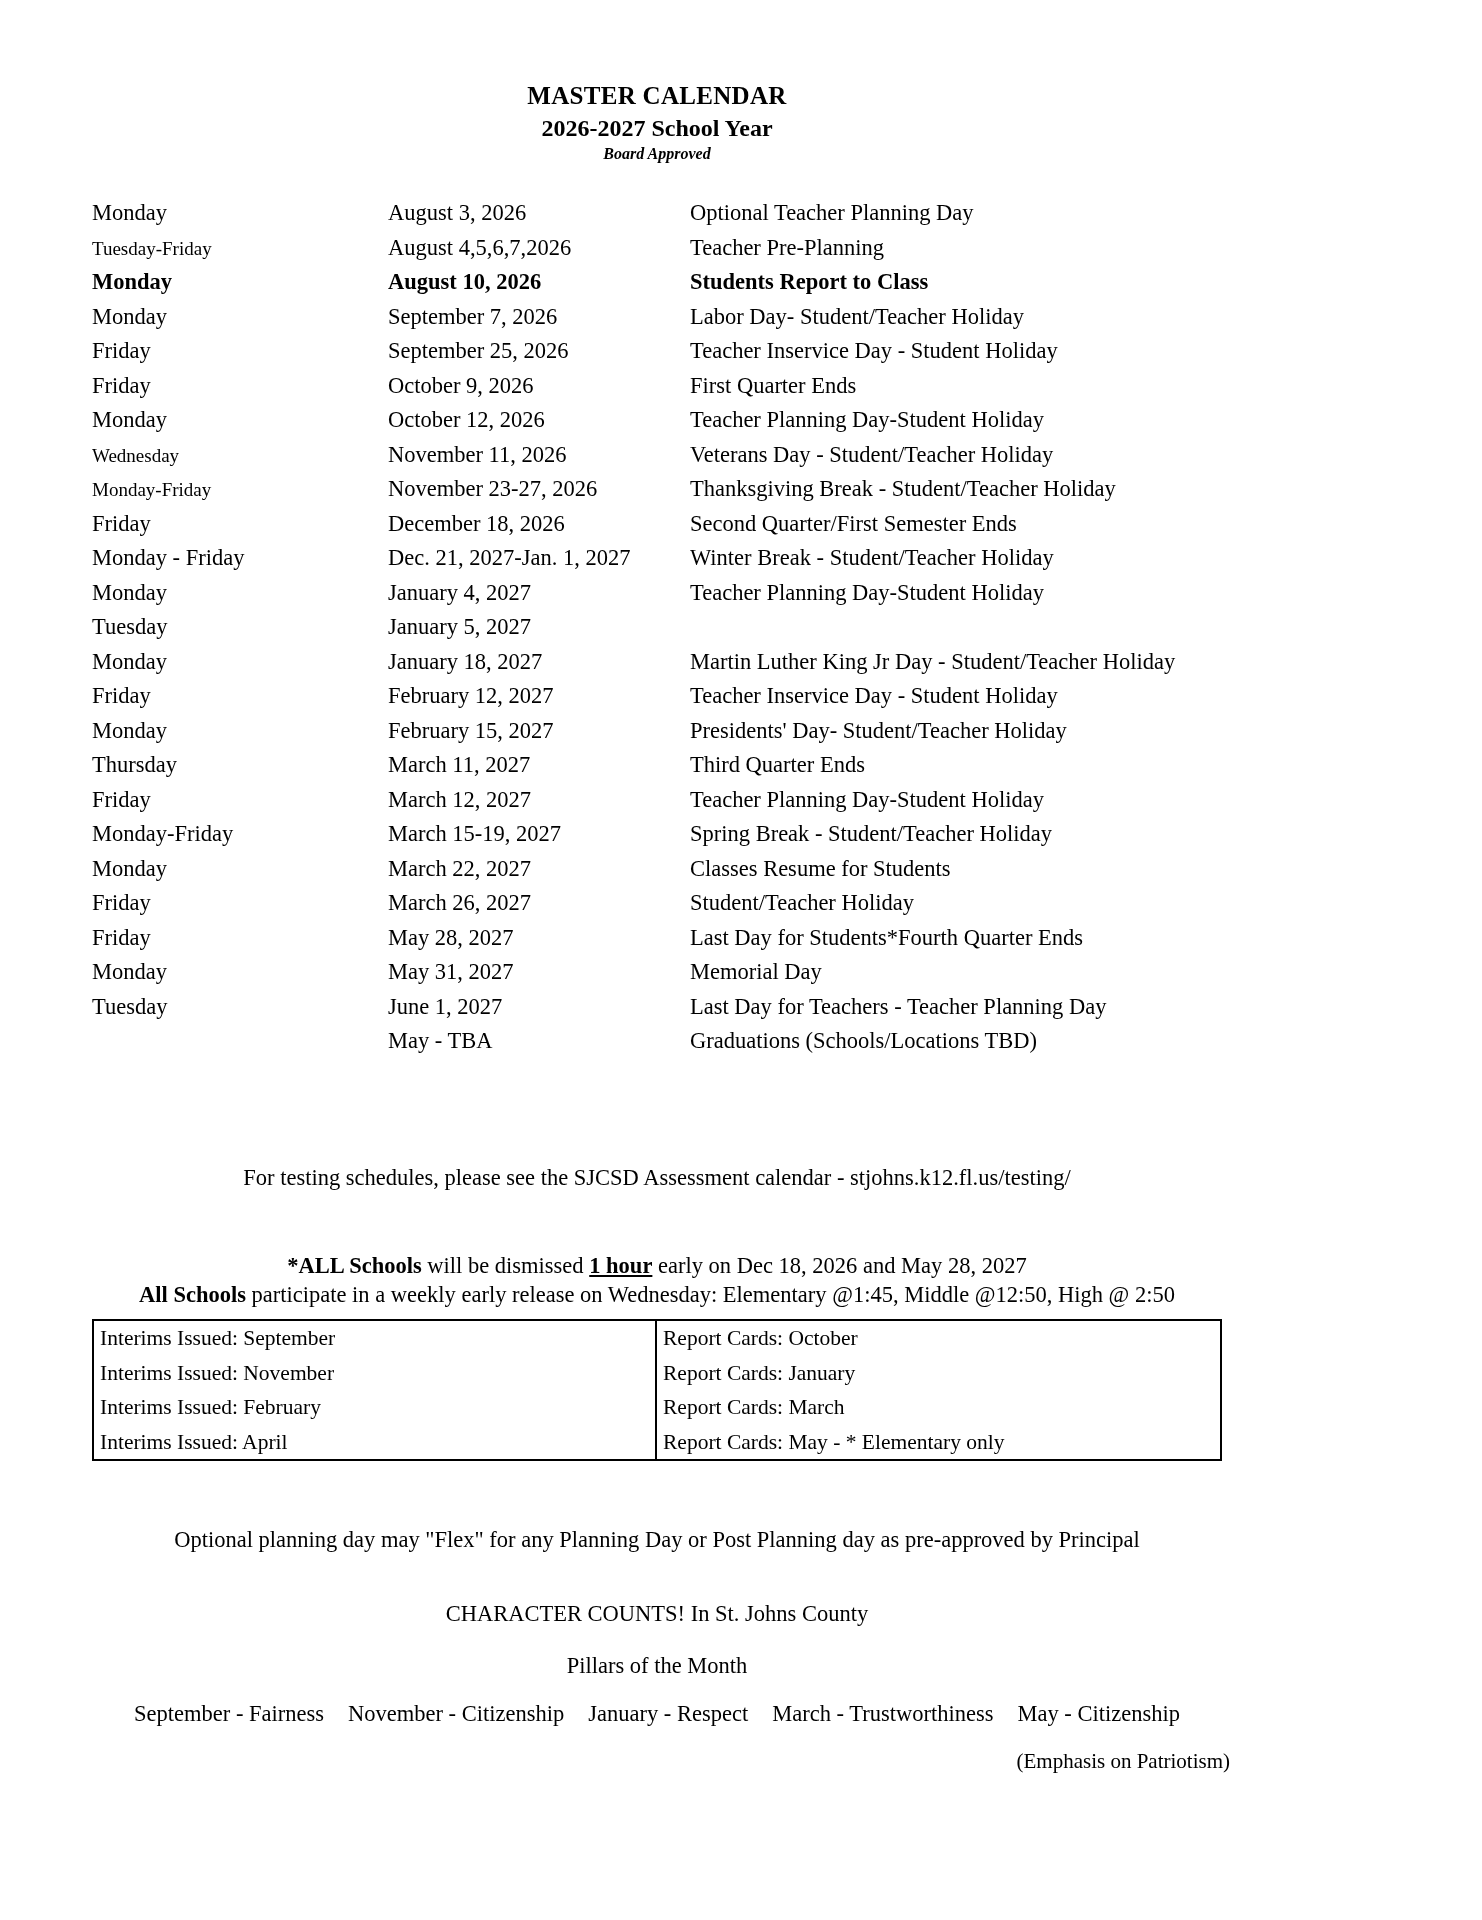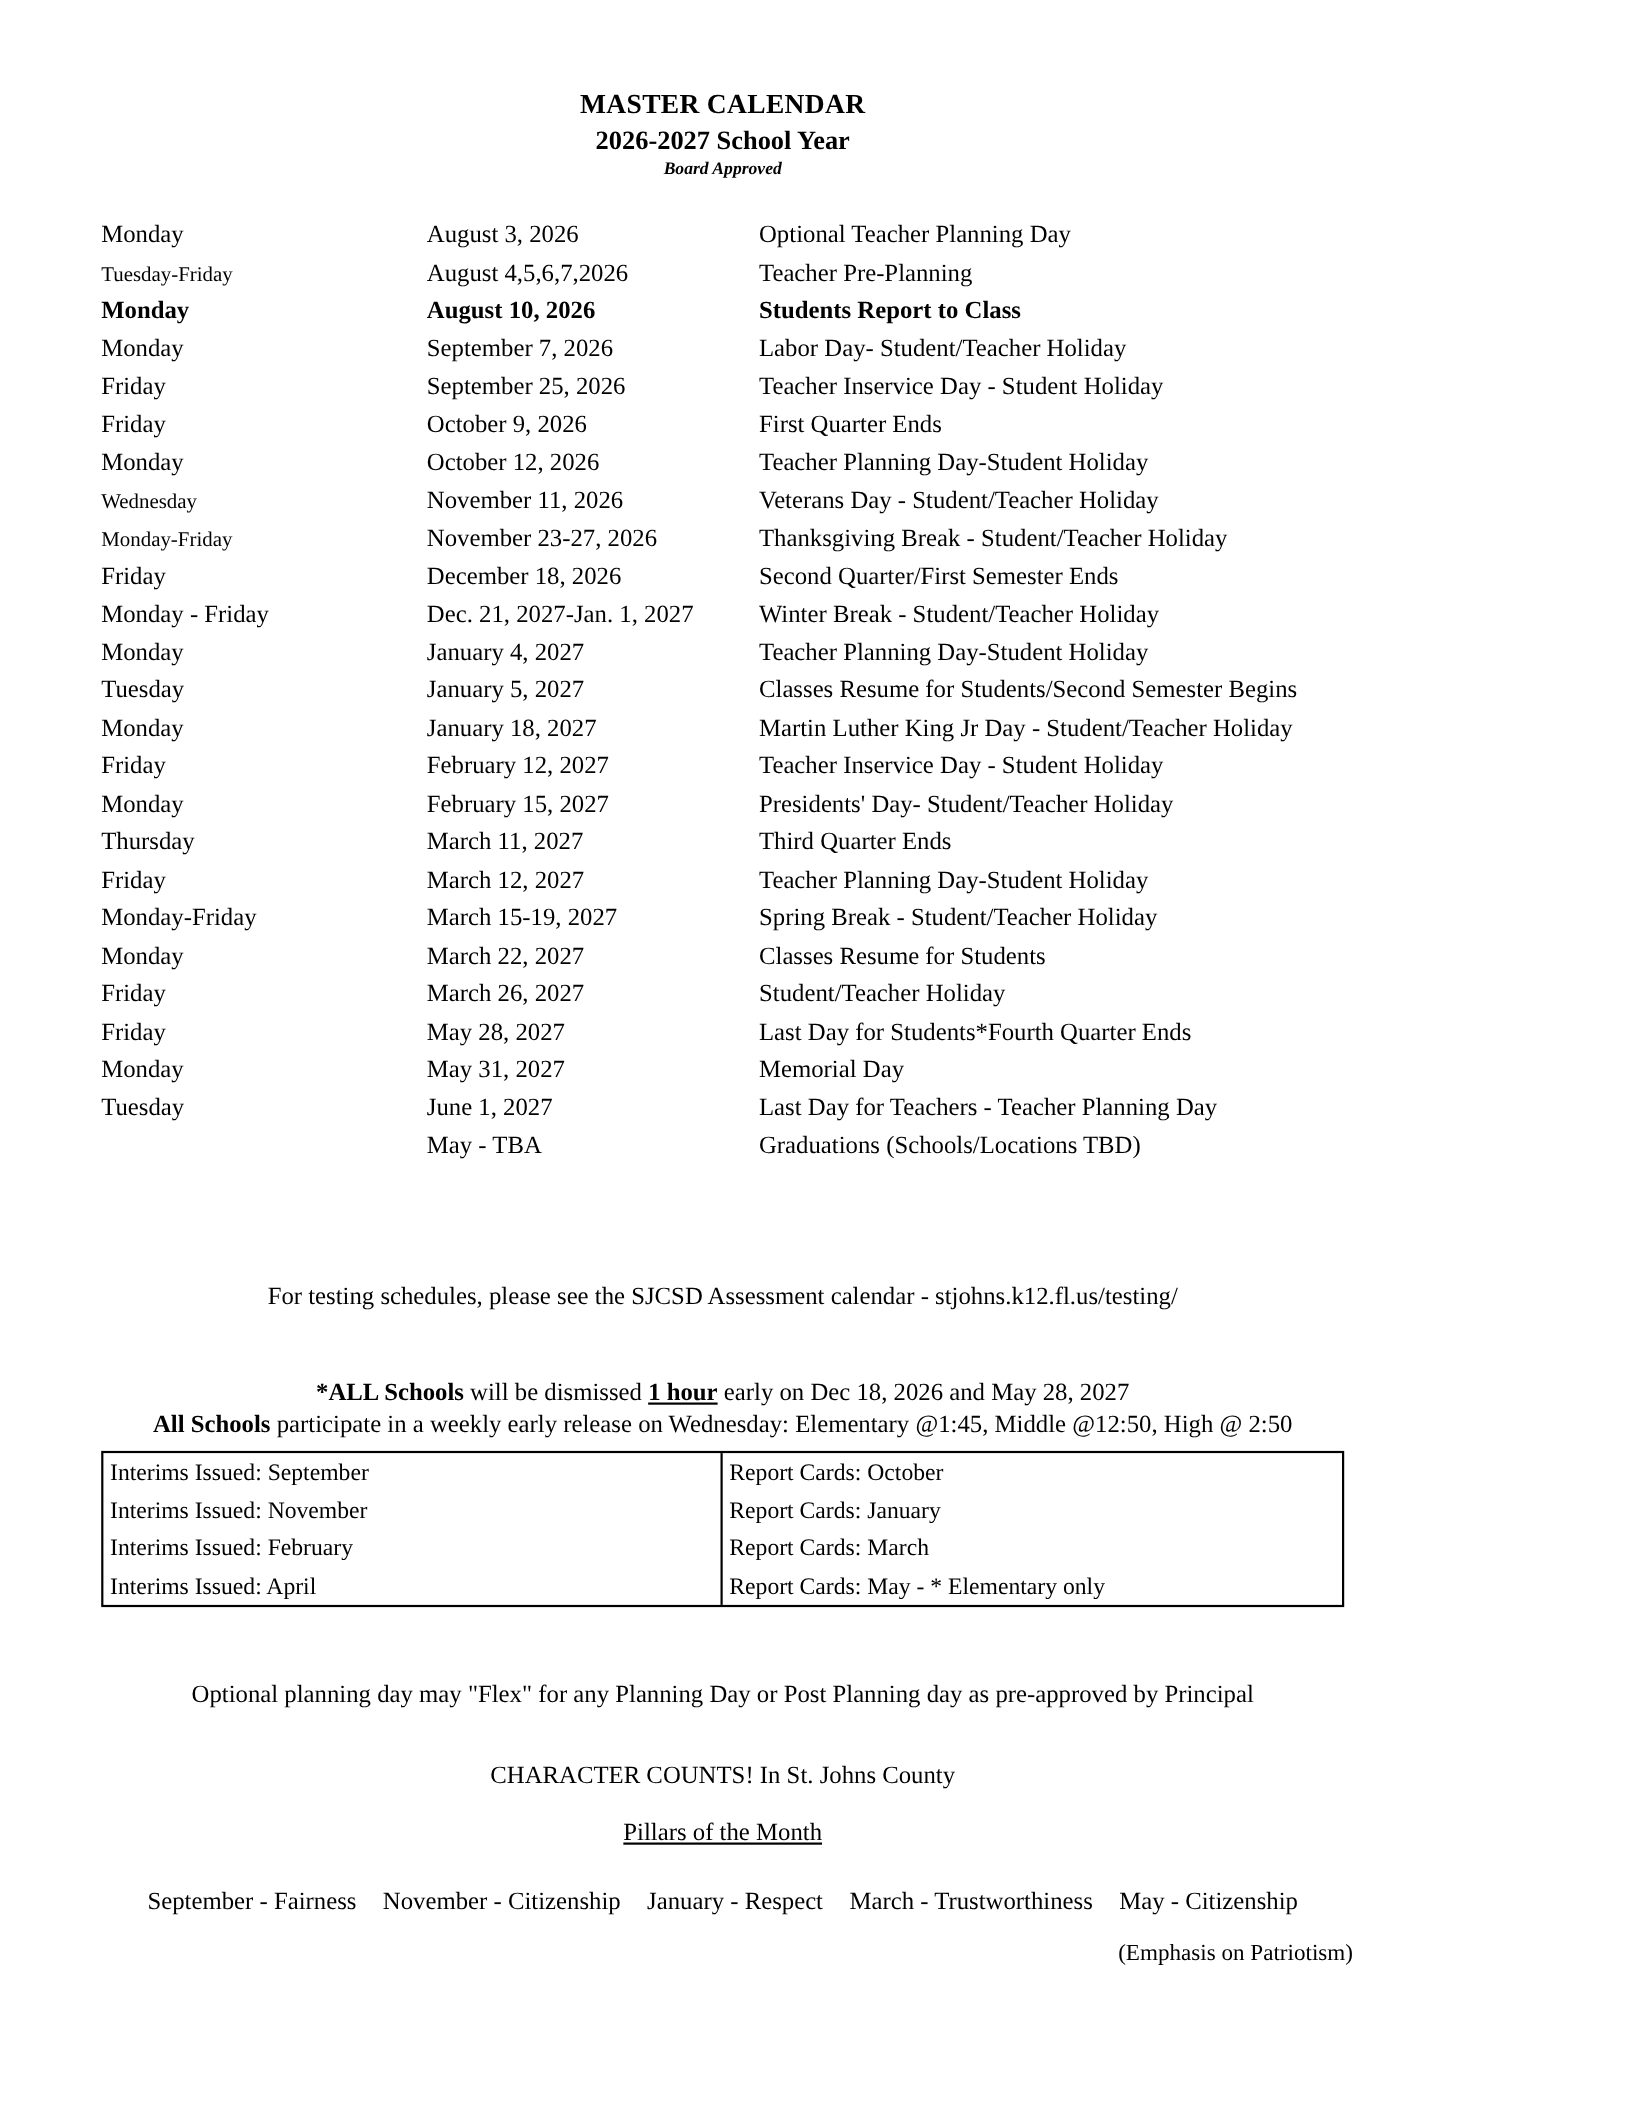--- a/index.html
+++ b/index.html
@@ -106,22 +106,21 @@
 
   
   .footer {
     margin-top: 66px;
     text-align: center;
     font-size: 22.5px;
   }
   .footer .flexnote { margin-bottom: 48px; }
   .footer .character { margin-bottom: 26px; }
   .footer .pillars-title {
-    text-decoration: underline;
-    margin-bottom: 36px;
+    margin-bottom: 22px;
   }
   .pillar-row {
     display: flex;
     justify-content: center;
     margin-bottom: 22px;
     padding: 0 110px;
   }
   .pillar-row .pillar {
     white-space: nowrap;
     padding: 0 12px;
@@ -202,21 +201,20 @@
         <div class="c-desc">Winter Break - Student/Teacher Holiday</div>
       </div>
       <div class="cal-row">
         <div class="c-day">Monday</div>
         <div class="c-date">January 4, 2027</div>
         <div class="c-desc">Teacher Planning Day-Student Holiday</div>
       </div>
       <div class="cal-row">
         <div class="c-day">Tuesday</div>
         <div class="c-date">January 5, 2027</div>
-        <div class="c-desc">Classes Resume for Students/Second Semester Begins</div>
       </div>
       <div class="cal-row">
         <div class="c-day">Monday</div>
         <div class="c-date">January 18, 2027</div>
         <div class="c-desc">Martin Luther King Jr Day - Student/Teacher Holiday</div>
       </div>
       <div class="cal-row">
         <div class="c-day">Friday</div>
         <div class="c-date">February 12, 2027</div>
         <div class="c-desc">Teacher Inservice Day - Student Holiday</div>

